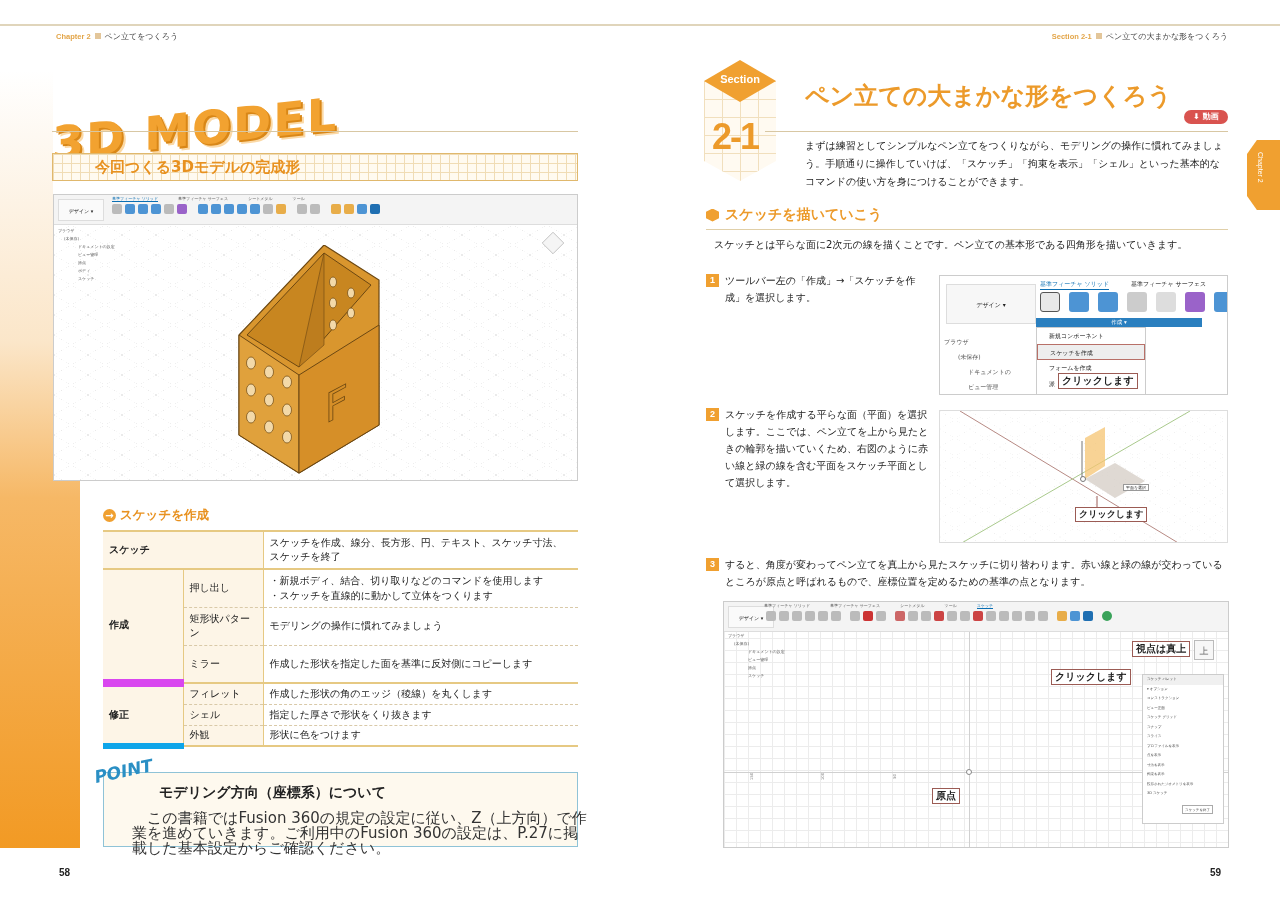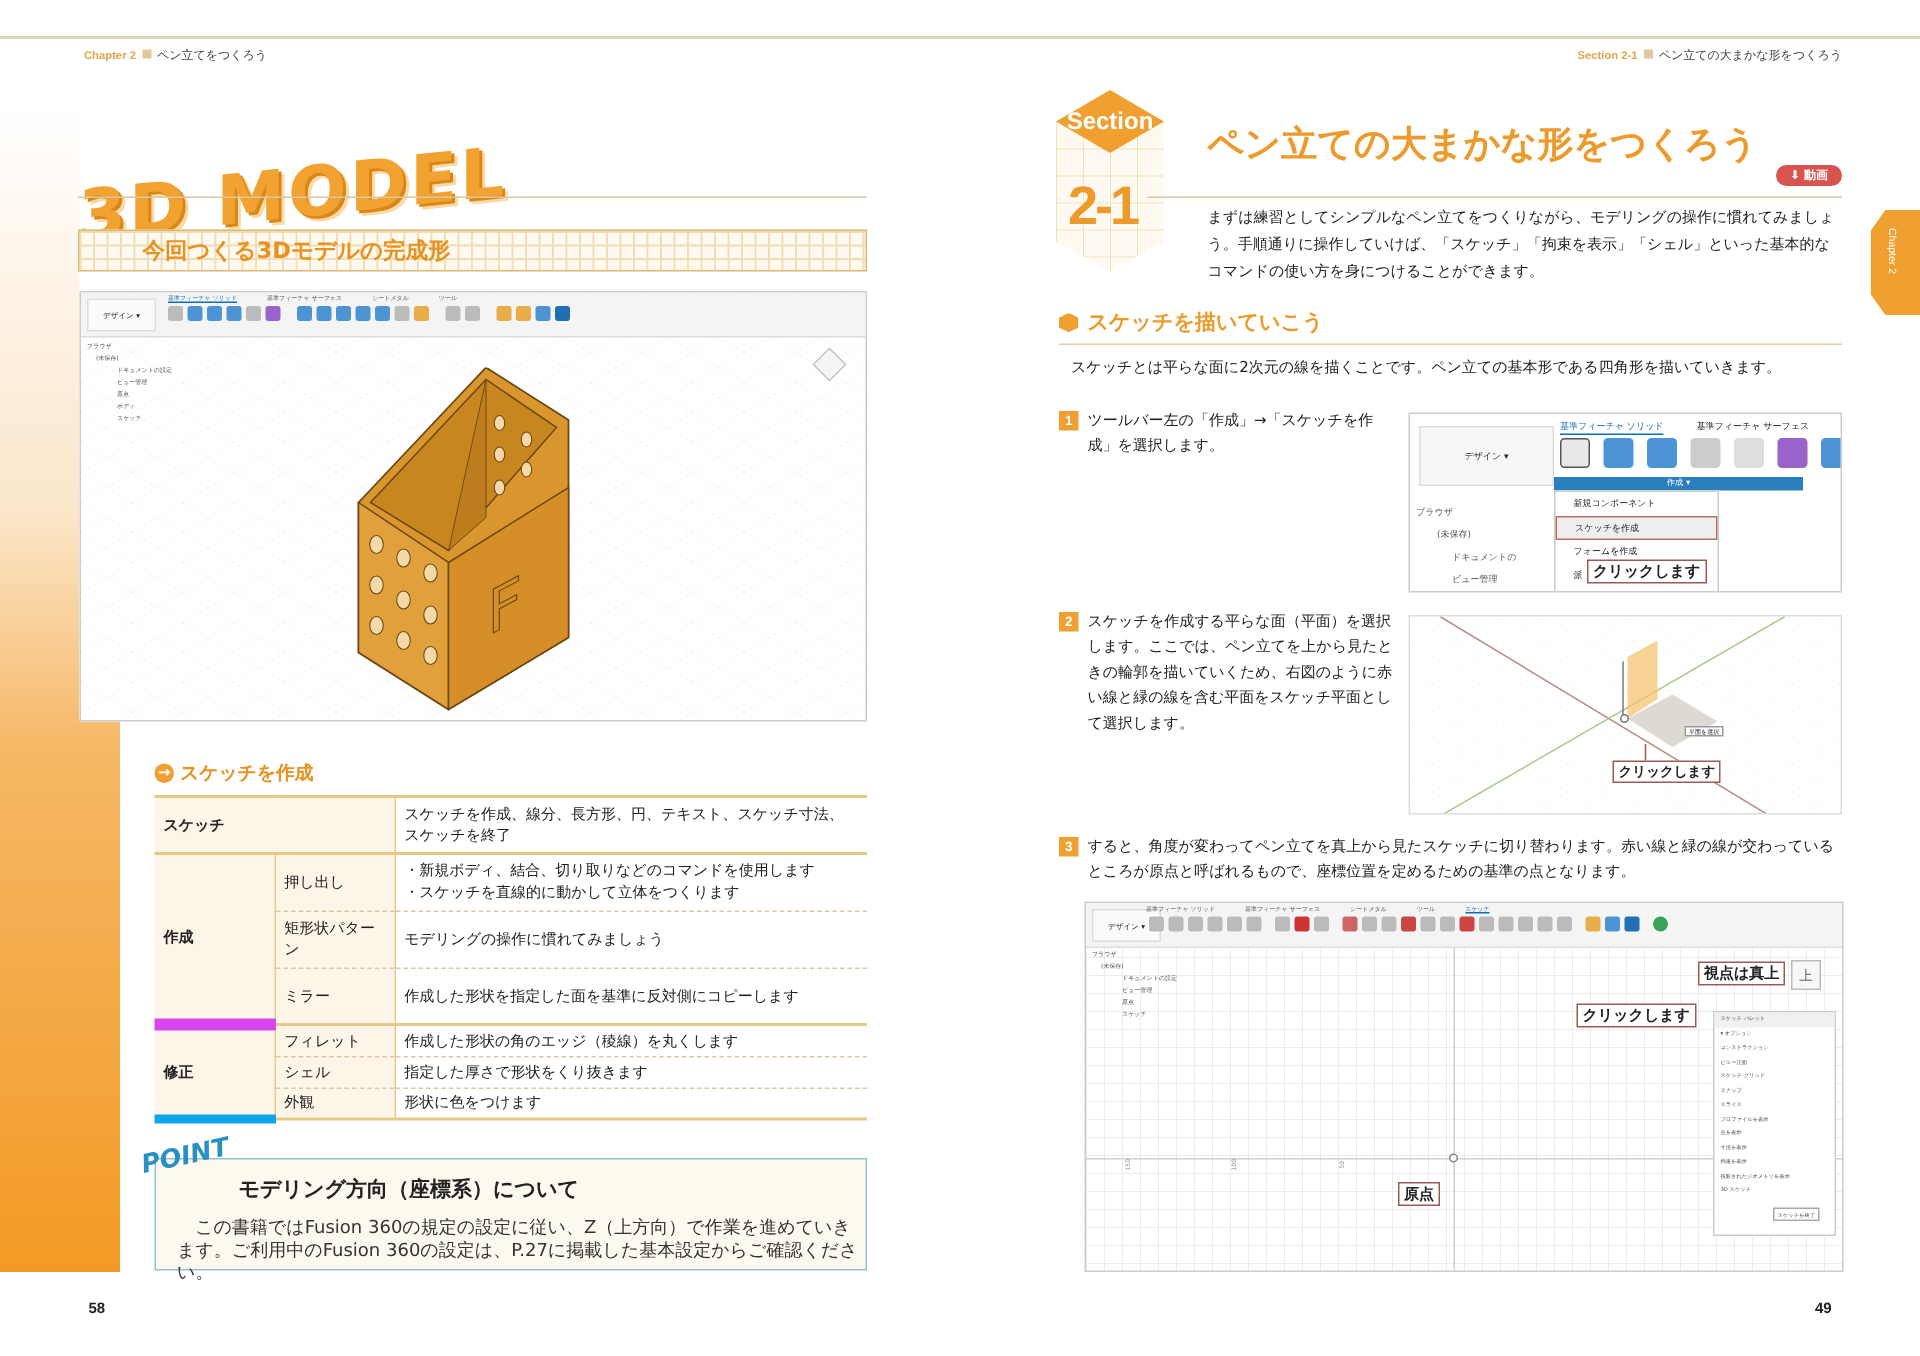--- a/index.html
+++ b/index.html
@@ -31,26 +31,26 @@
 .cmd-title .arrow{width:13px;height:13px;border-radius:50%;background:#f0a030;color:#fff;font-size:10px;line-height:13px;text-align:center}
 table.cmd{position:absolute;left:103px;top:530px;width:475px;border-collapse:collapse;font-size:10px}
 table.cmd td{padding:0 6px;border-bottom:1px dashed #d9c9a8;vertical-align:middle}
 table.cmd td.c1{background:#fdf5e7;font-weight:bold;width:80px;border-right:1px solid #e6c983}
 table.cmd td.c2{background:#fdf5e7;width:80px;border-right:1px solid #e6c983}
 table.cmd tr.grp td{border-bottom:2px solid #e6c983}
 table.cmd tr.first td{border-top:2px solid #e6c983}
 .point{position:absolute;left:103px;top:772px;width:475px;height:75px;border:1px solid #8fc3d7;background:#fef9ee}
 .point .tag{position:absolute;left:-10px;top:-12px;font-size:17px;font-weight:bold;font-style:italic;color:#2a8fc4;transform:rotate(-12deg)}
 .point .ttl{position:absolute;left:55px;top:11px;font-size:14px;font-weight:bold;color:#222}
-.point .body{position:absolute;left:14px;top:38px;width:455px;font-size:12px;line-height:15px;color:#333;text-indent:1em}
+.point .body{position:absolute;left:28px;top:38px;width:455px;font-size:15px;line-height:15px;color:#333;text-indent:1em}
 .pnum{position:absolute;top:867px;font-size:10px;font-weight:bold;font-family:"Liberation Sans",sans-serif}
 
 .sec-badge{position:absolute;left:700px;top:60px;width:80px;height:125px}
 .sec-diamond{position:absolute;left:4px;top:0;width:72px;height:42px;background:#f0a030;clip-path:polygon(50% 0,100% 50%,50% 100%,0 50%)}
-.sec-diamond span{position:absolute;left:0;right:0;top:13px;text-align:center;color:#fff;font-weight:bold;font-size:16px;font-family:"Liberation Sans",sans-serif}
+.sec-diamond span{position:absolute;left:0;right:0;top:13px;text-align:center;color:#fff;font-weight:bold;font-size:11px;font-family:"Liberation Sans",sans-serif}
 .sec-cubes{position:absolute;left:4px;top:21px;width:72px;height:100px;background-image:linear-gradient(#f1dfbd 1px,transparent 1px),linear-gradient(90deg,#f1dfbd 1px,transparent 1px);background-size:18px 18px;background-color:#fffaf1;clip-path:polygon(0 0,100% 0,100% 80%,50% 100%,0 80%)}
 .sec-num{position:absolute;left:12px;top:56px;font-size:36px;font-weight:bold;color:#ec9a2a;font-family:"Liberation Sans",sans-serif;letter-spacing:-2px}
 .r-title{position:absolute;left:805px;top:80px;font-size:24px;font-weight:bold;color:#ec9a2a}
 .video-btn{position:absolute;left:1184px;top:110px;width:44px;height:14px;border-radius:7px;background:#d9534f;color:#fff;font-size:8px;text-align:center;line-height:14px;font-weight:bold}
 .r-line{position:absolute;left:765px;top:131px;width:463px;height:1px;background:#d8c7a3}
 .intro{position:absolute;left:805px;top:137px;width:422px;font-size:10px;line-height:18px;color:#222}
 .chtab{position:absolute;left:1247px;top:140px;width:33px;height:70px;background:#f0a030;clip-path:polygon(30% 0,100% 0,100% 100%,30% 100%,0 80%,0 20%)}
 .chtab span{position:absolute;left:10px;top:12px;writing-mode:vertical-rl;color:#fff;font-size:7px;font-family:"Liberation Sans",sans-serif}
 .sub-hd{position:absolute;left:706px;top:206px;font-size:14px;font-weight:bold;color:#ec9a2a;display:flex;align-items:center;gap:6px}
 .sub-hd .cube{width:13px;height:13px;background:#f0a030;clip-path:polygon(50% 0,100% 25%,100% 75%,50% 100%,0 75%,0 25%)}
@@ -368,13 +368,13 @@
     <div>寸法を表示</div>
     <div>拘束を表示</div>
     <div>投影されたジオメトリを表示</div>
     <div>3D スケッチ</div>
     <div style="justify-content:flex-end;margin-top:6px">
         <span style="border:1px solid #aaa;padding:0 2px">スケッチを終了</span>
       </div>
   </div>
 </div>
 
-<div class="pnum" style="left:1210px">49</div>
+<div class="pnum" style="left:1210px">59</div>
 
 </body></html>

